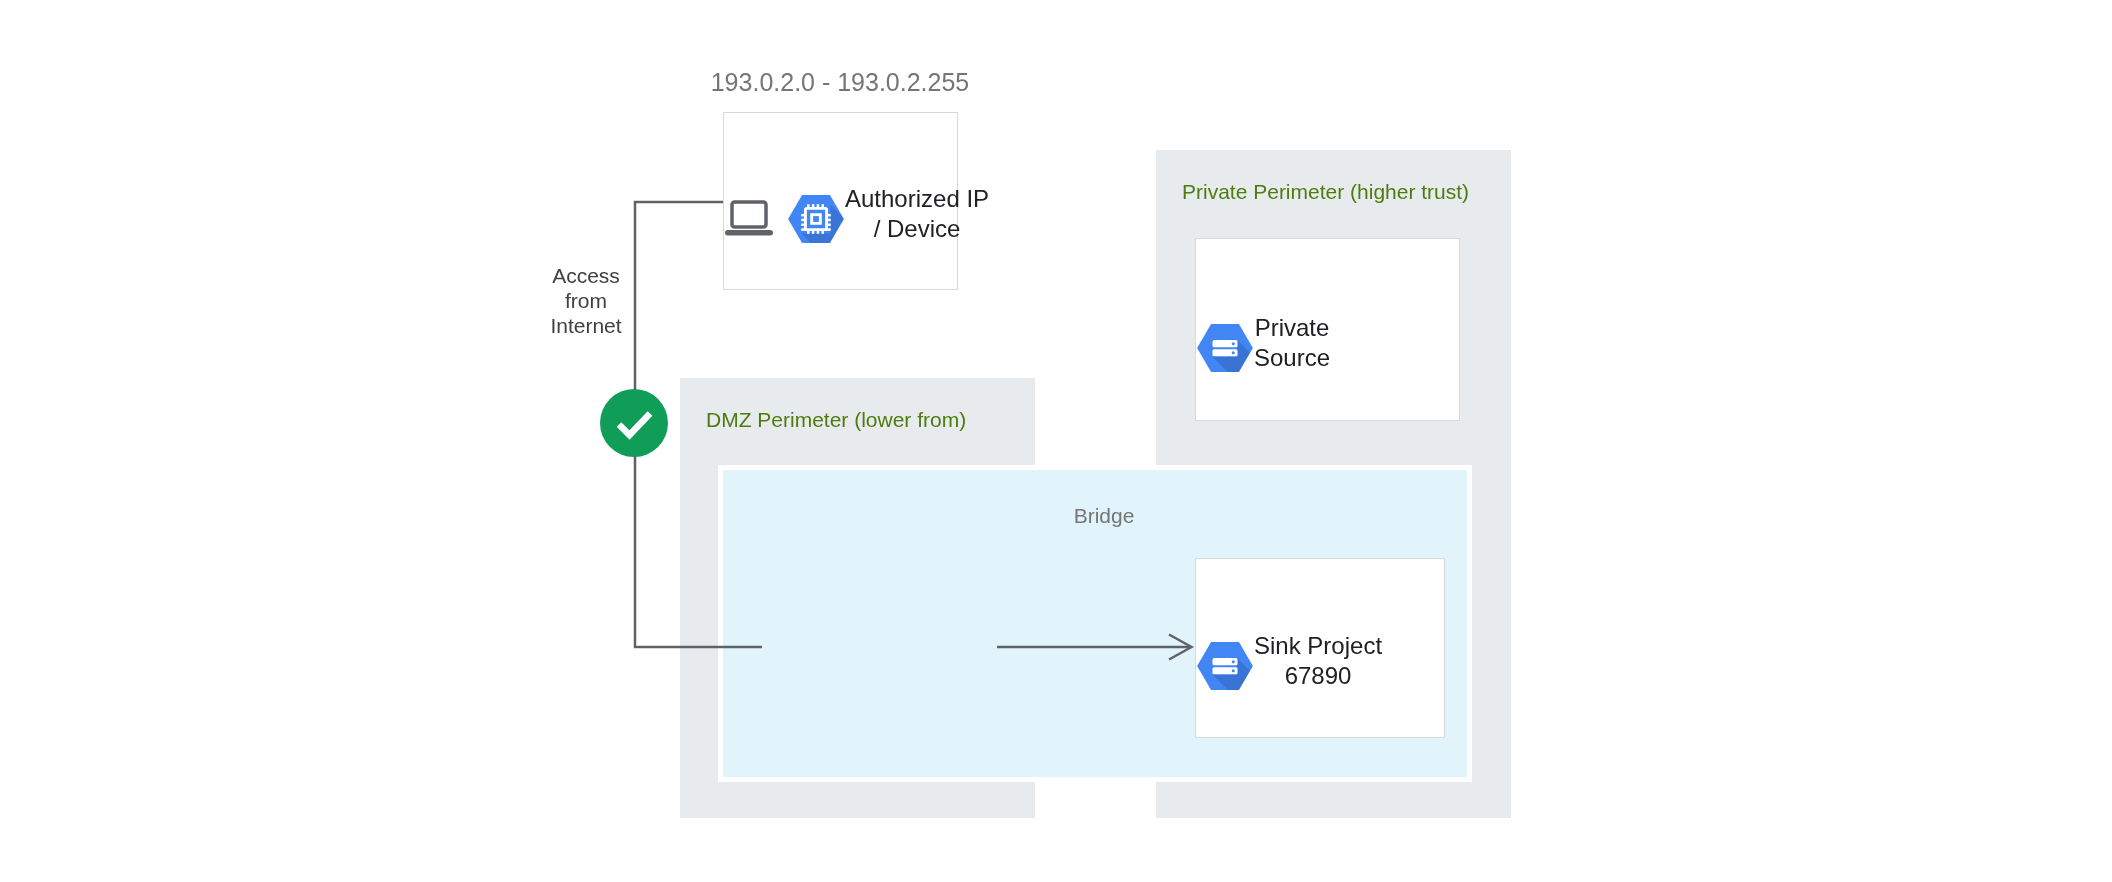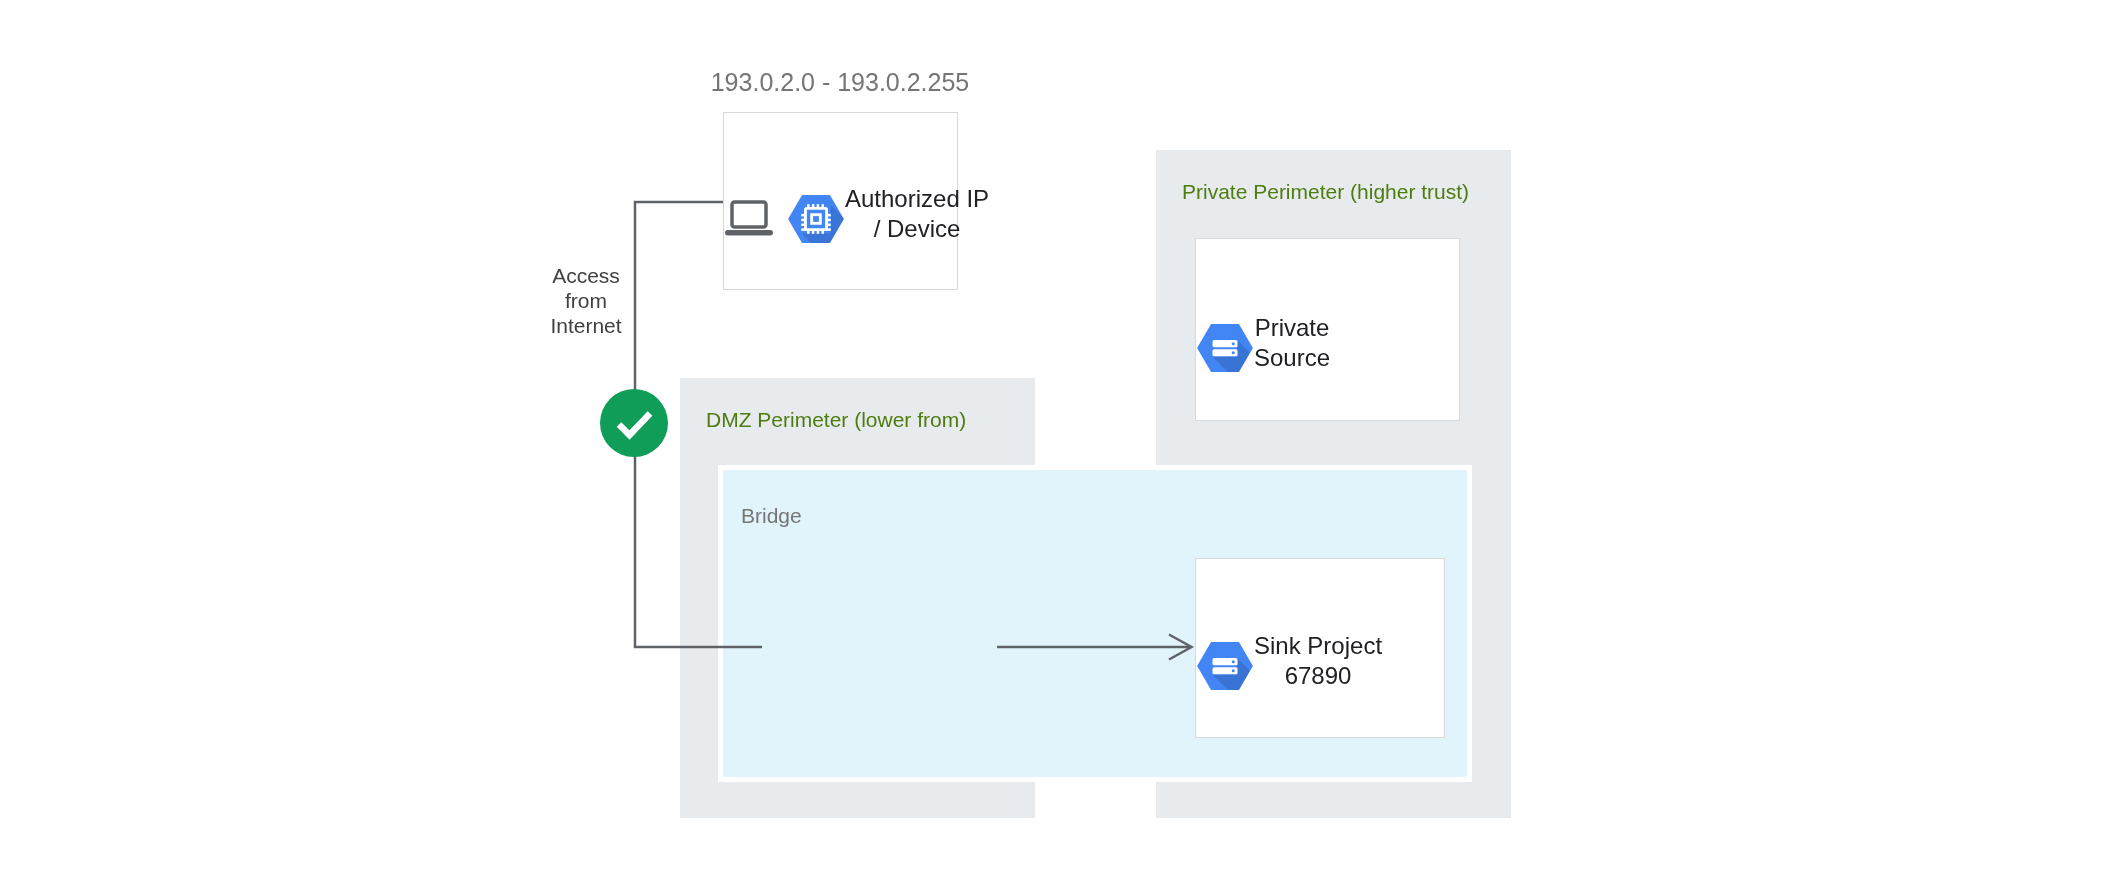--- a/index.html
+++ b/index.html
@@ -27,20 +27,21 @@
     left: 718px; top: 465px;
     width: 744px; height: 307px;
     background: #e1f4fc;
     border: 5px solid #ffffff;
     z-index: 2;
   }
   .bridge-label {
     margin: 34px 0 0 18px;
     font-size: 21px;
     color: #757575;
+    text-align: center;
   }
   .connectors {
     position: absolute;
     left: 0; top: 0;
     z-index: 3;
     pointer-events: none;
   }
   .node {
     position: absolute;
     background: #ffffff;

